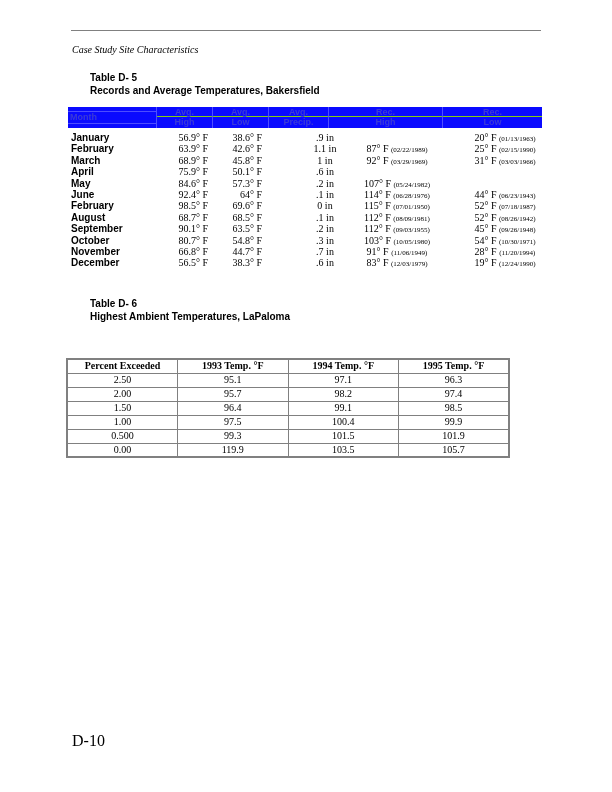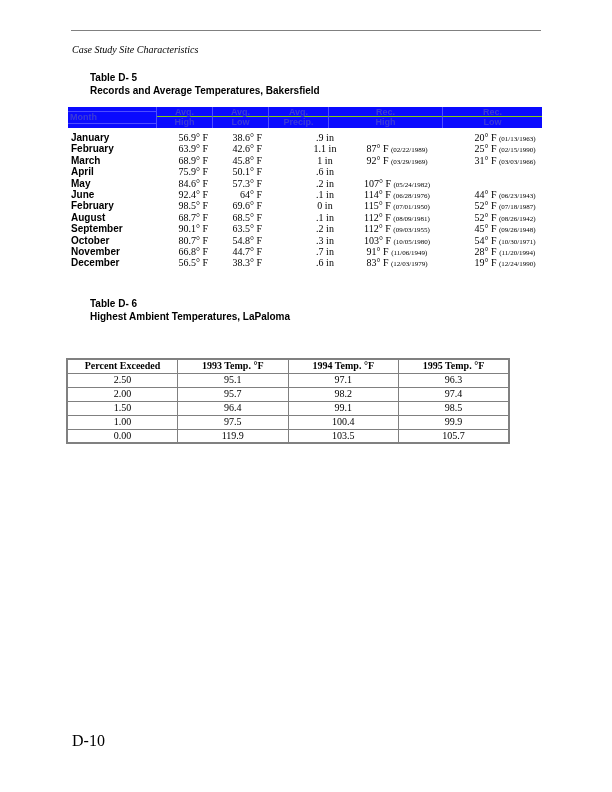--- a/index.html
+++ b/index.html
@@ -255,20 +255,26 @@
         <td>99.1</td>
         <td>98.5</td>
       </tr>
       <tr>
         <td>1.00</td>
         <td>97.5</td>
         <td>100.4</td>
         <td>99.9</td>
       </tr>
       <tr>
+        <td>0.500</td>
+        <td>99.3</td>
+        <td>101.5</td>
+        <td>101.9</td>
+      </tr>
+      <tr>
         <td>0.00</td>
         <td>119.9</td>
         <td>103.5</td>
         <td>105.7</td>
       </tr>
     </tbody>
 </table>
 
 <div class="page-number">D-10</div>
 

